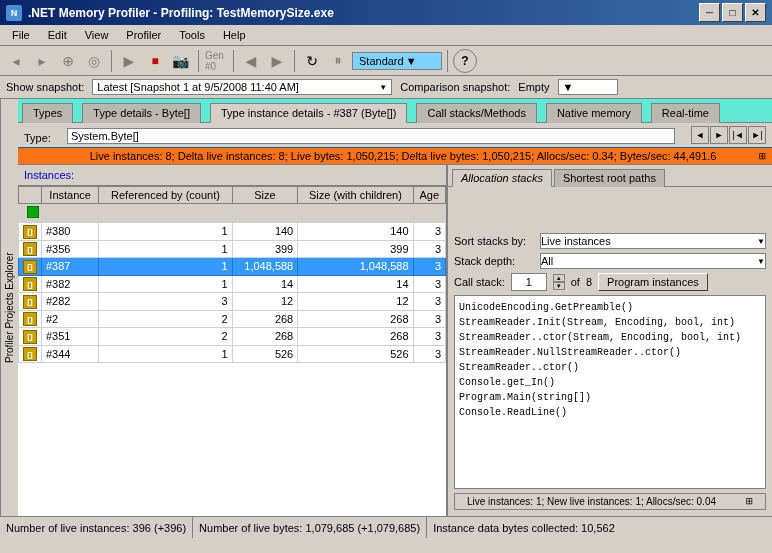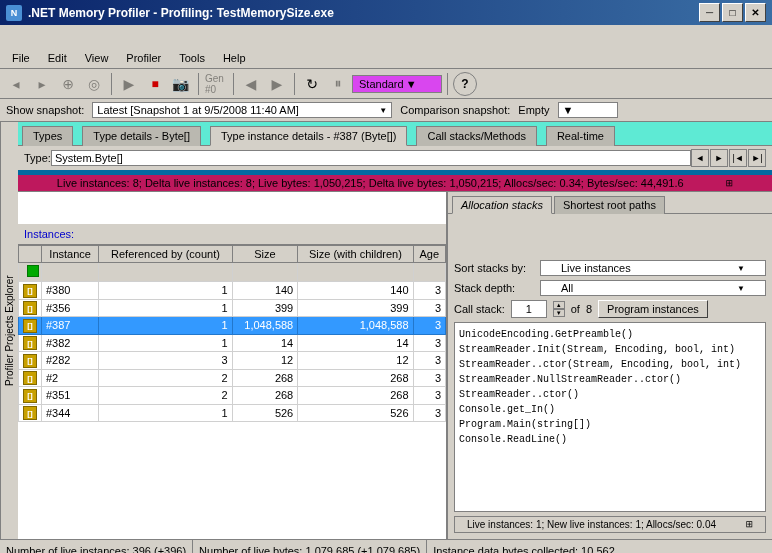--- a/index.html
+++ b/index.html
@@ -31,21 +31,20 @@
       background: #d4d0c8;
       border-bottom: 1px solid #808080;
       display: flex;
       padding: 2px 4px;
       gap: 2px;
     }
     .menu-item {
       padding: 2px 8px;
       cursor: pointer;
       font-size: 11px;
-      margin-top: 23px;
     }
 
     
     .toolbar {
       background: #d4d0c8;
       border-bottom: 1px solid #808080;
       display: flex;
       align-items: center;
       padding: 2px 4px;
       gap: 2px;
@@ -57,21 +56,21 @@
       background: #d4d0c8;
       border: 1px solid transparent;
       display: flex; align-items: center; justify-content: center;
       cursor: pointer; font-size: 14px;
     }
     .toolbar-btn.disabled { opacity: 0.4; cursor: default; }
     .toolbar-btn.red-square { color: #cc0000; font-size: 12px; }
     .dropdown-btn {
       display: flex; align-items: center; gap: 2px;
       padding: 2px 6px;
-      background: #d946ef;
+      background: #7dd3fc;
       border: 1px solid #808080;
       cursor: pointer;
       font-size: 11px;
       min-width: 90px;
     }
 
     
     .snapshot-bar {
       background: #d4d0c8;
       border-bottom: 1px solid #808080;
@@ -148,25 +147,25 @@
       background: #d4d0c8;
       border-bottom: 1px solid #d4d0c8;
       font-weight: normal;
       z-index: 1;
     }
     .tab:not(.active) { background: #bab8b0; }
 
     
     .type-row {
       display: flex;
-      align-items: center;
+      align-items: flex-end;
       padding: 3px 6px;
-      gap: 0;
-      background: #d4d0c8;
-      border-bottom: 5px solid #0369a1;
+      gap: 16px;
+      background: #d4d0c8;
+      border-bottom: 1px solid #0369a1;
     }
     .type-label { font-size: 11px; }
     .type-input {
       flex: 1;
       border: 1px solid #808080;
       padding: 1px 3px;
       font-size: 11px;
       background: white;
     }
     .nav-btns { display: flex; gap: 1px; }
@@ -175,24 +174,24 @@
       background: #d4d0c8;
       border: 1px solid #808080;
       display: flex; align-items: center; justify-content: center;
       cursor: pointer; font-size: 9px;
     }
 
     
     .stats-bar {
       padding: 2px 6px;
       font-size: 11px;
-      background: #be185d;
+      background: #f97316;
       border-bottom: 1px solid #808080;
       display: flex;
-      justify-content: center;
+      justify-content: flex-end;
       align-items: center;
       gap: 42px;
     }
 
     
     .split-pane {
       display: flex;
       flex: 1;
       overflow: hidden;
     }
@@ -205,21 +204,20 @@
       border-right: 2px solid #808080;
       background: white;
       overflow: hidden;
     }
     .instances-label {
       padding: 4px 6px;
       font-size: 11px;
       color: #0000cc;
       background: #d4d0c8;
       border-bottom: 1px solid #808080;
-      margin-top: 32px;
     }
     .table-container { overflow: auto; flex: 1; }
     table { width: 100%; border-collapse: collapse; font-size: 11px; }
     th {
       background: #d4d0c8;
       border: 1px solid #808080;
       padding: 2px 4px;
       text-align: center;
       font-weight: normal;
       position: sticky; top: 0;
@@ -278,21 +276,21 @@
     }
 
     
     .right-content { display: flex; flex-direction: column; padding: 6px; gap: 4px; flex: 1; overflow: hidden; margin-top: 40px; }
     .form-row { display: flex; align-items: center; gap: 6px; font-size: 11px; }
     .form-label { min-width: 80px; }
     .form-select {
       flex: 1;
       border: 1px solid #808080;
       background: white;
-      padding: 1px 20px;
+      padding: 1px 0;
       font-size: 11px;
       display: flex; align-items: center; justify-content: space-between;
       cursor: pointer;
     }
     .form-select-arrow { font-size: 8px; }
     .call-stack-row { display: flex; align-items: center; gap: 6px; font-size: 11px; }
     .call-stack-input {
       width: 36px; height: 18px;
       border: 1px solid #808080;
       background: white;
@@ -427,20 +425,21 @@
     <span>Profiler Projects Explorer</span>
   </div>
 
   <div class="content-area">
 
     <div class="tabs-bar">
       <div class="tab">Types</div>
       <div class="tab">Type details - Byte[]</div>
       <div class="tab active">Type instance details - #387 (Byte[])</div>
       <div class="tab">Call stacks/Methods</div>
+      <div class="tab">Native memory</div>
       <div class="tab">Real-time</div>
     </div>
 
     <div class="type-row">
       <span class="type-label">Type:</span>
       <input class="type-input" value="System.Byte[]" readonly="" style="">
       <div class="nav-btns">
         <div class="nav-btn">◄</div>
         <div class="nav-btn">►</div>
         <div class="nav-btn">|◄</div>

